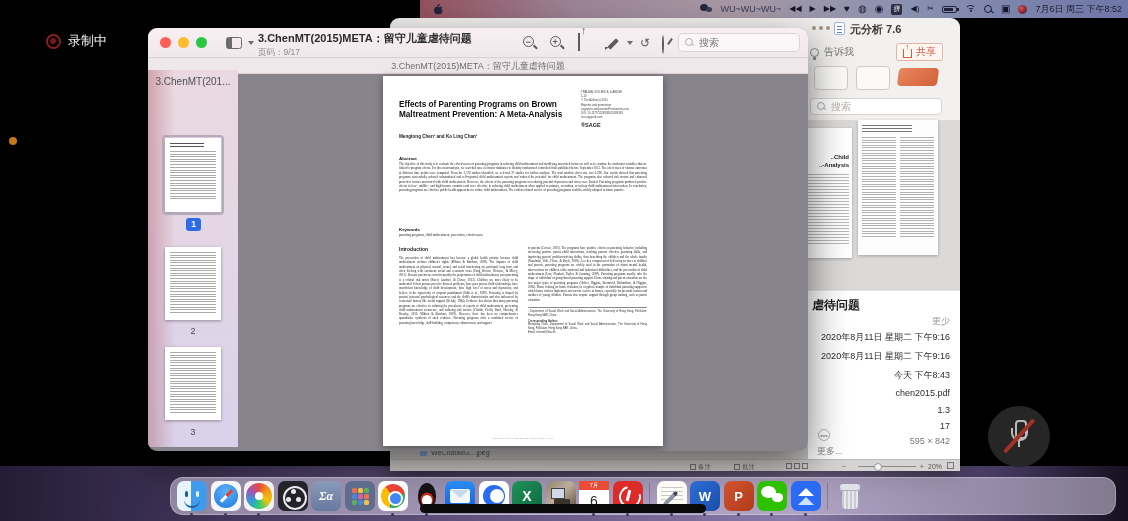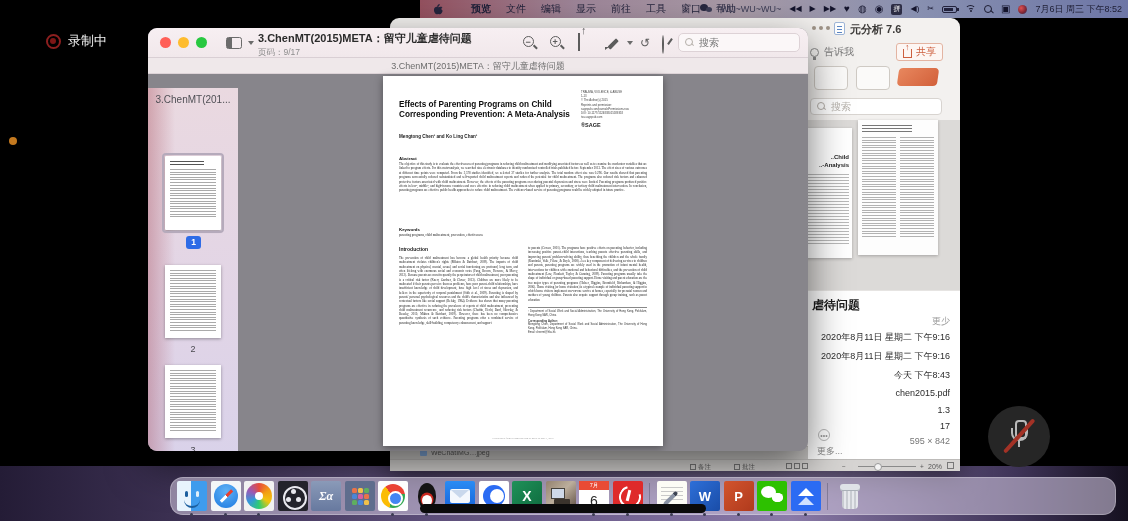--- a/index.html
+++ b/index.html
@@ -116,21 +116,21 @@
   .pencil::before { content:""; position:absolute; left:1px; top:6px; width:12px; height:3.5px; background:#5c5c5c; border-radius:1px; transform:rotate(-45deg); }
   .pencil::after { content:""; position:absolute; left:-1px; top:11px; width:0; height:0; border-top:3px solid #5c5c5c; border-right:4px solid transparent; }
   .rotate-ico { font-size:12px; color:#5c5c5c; line-height:1; }
   .acircle { width:14px; height:14px; border:1.4px solid #5c5c5c; border-radius:50%; position:relative; }
   .acircle::before { content:""; position:absolute; left:5.5px; top:2px; width:2px; height:7px; background:#5c5c5c; transform:rotate(35deg); }
   .pv-search { position:absolute; left:530px; top:5px; width:122px; height:19px; background:#fbf7f8; border:1px solid #ddd2d6; border-radius:5px; display:flex; align-items:center; padding-left:6px; gap:5px; }
   .pv-search input { border:0; outline:0; background:transparent; font-size:10px; color:#555; width:85px; font-family:"Liberation Sans",sans-serif; }
   .pv-header { position:absolute; left:0; top:30px; width:660px; height:16px; background:#efe8ea; border-bottom:1px solid #ddd3d7; text-align:center; font-size:9px; color:#6d6d6d; line-height:16px; }
 
   
-  .pv-sidebar { position:absolute; left:0; top:60px; width:90px; height:377px;
+  .pv-sidebar { position:absolute; left:0; top:42px; width:90px; height:377px;
      background:linear-gradient(180deg,#ead9e0 0%,#e2d5e6 55%,#d9d2ea 100%); }
   .pv-sidebar::before { content:""; position:absolute; inset:0; background:linear-gradient(90deg,rgba(150,40,55,.30),rgba(150,40,55,0) 30%); }
   .sb-label { position:absolute; left:0; right:0; top:6px; text-align:center; font-size:10px; color:#4f4f55; }
   .thumb { position:absolute; left:17px; width:56px; background:#fff; box-shadow:0 1px 3px rgba(0,0,0,.35); }
   .thumb .tt { margin:5px 5px 2px; height:6px; width:34px; background:repeating-linear-gradient(#555 0 1.2px, transparent 1.2px 2.8px); }
   .thumb .tl2 { margin:2px 5px; background:repeating-linear-gradient(#aaa 0 1px, transparent 1px 2.6px); }
   .thumb.sel { outline:2.5px solid #b5aabb; outline-offset:1.5px; border-radius:1px; }
   .pg-badge { position:absolute; left:38px; width:15px; height:13px; background:#2e6be6; color:#fff; font-size:8.5px; font-weight:bold; text-align:center; line-height:13px; border-radius:3px; }
   .pg-num { position:absolute; left:0; width:90px; text-align:center; font-size:9px; color:#4a4a50; }
 
@@ -179,21 +179,21 @@
   #participant-name { position:absolute; left:76px; top:112px; color:#fff; font-size:15px; }
   #mute-btn { left:988px; top:406px; width:62px; height:61px; background:#262626; border-radius:50%; z-index:9; }
   .mic-big { position:absolute; left:23px; top:14px; width:16px; height:30px; }
   .mic-big::before { content:""; position:absolute; left:4px; top:0; width:8px; height:15px; background:transparent; border:2px solid #b9b9b9; border-radius:4px; }
   .mic-big::after { content:""; position:absolute; left:0; top:8px; width:13px; height:11px; border:2px solid #b9b9b9; border-top:0; border-radius:0 0 8px 8px; }
   .mic-big i { position:absolute; left:7px; top:21px; width:2px; height:6px; background:#b9b9b9; }
   .mute-slash { position:absolute; left:9px; top:28px; width:44px; height:3.5px; background:#a33226; transform:rotate(-48deg); border-radius:2px; }
 
   
   #dock { left:170px; top:477px; width:946px; height:38px; background:rgba(206,197,221,.58); border:1px solid rgba(255,255,255,.28); border-radius:13px; display:flex; align-items:center; gap:3.5px; padding:0 6px; z-index:8; }
-  .dk { position:relative; width:30px; height:30px; border-radius:2px; flex:0 0 auto; overflow:hidden; }
+  .dk { position:relative; width:30px; height:30px; border-radius:7px; flex:0 0 auto; overflow:hidden; }
   .dk.noclip { overflow:visible; }
   .dk-dot { position:absolute; bottom:-4.5px; left:13px; width:3px; height:3px; border-radius:50%; background:#3c3c52; }
   .dk-divider { width:1px; height:27px; background:rgba(60,60,85,.35); flex:0 0 auto; margin:0 3px; }
   .glyph { position:absolute; inset:0; display:flex; align-items:center; justify-content:center; color:#fff; font-weight:bold; }
   
   .ic-finder { background:linear-gradient(90deg,#e8f4fd 0 47%,#3f9ced 47%); }
   .ic-finder::before { content:""; position:absolute; left:8px; top:10px; width:2.5px; height:6px; background:#1c5f9e; box-shadow:11px 0 0 #dff0fb; border-radius:2px; }
   .ic-finder::after { content:""; position:absolute; left:7px; top:19px; width:16px; height:6px; border-bottom:2px solid #1c5f9e; border-radius:0 0 8px 8px; }
   
   .ic-safari { background:#f4f6f8; }
@@ -276,30 +276,20 @@
 
 <div id="screen">
 
   <div class="abs wallband-top"></div>
   <div class="abs wallband-bottom"></div>
 
   <div class="abs" id="menubar">
     <svg class="apple-logo" viewBox="0 0 14 16">
         <path fill="#24243c" d="M10.8 4.6c-.9 0-1.9.6-2.4.6-.5 0-1.4-.6-2.3-.6C4.3 4.6 2.5 6 2.5 8.5c0 2.8 2.1 5.7 3.4 5.7.6 0 1.2-.4 2.1-.4.9 0 1.3.4 2.1.4 1.4 0 3.4-3 3.4-4.8-1.8-.9-2.1-3.3-.2-4.3-.7-.4-1.6-.5-2.5-.5zM9 3.5c.5-.6 1-1.6.8-2.5-.9.1-1.8.6-2.4 1.3-.5.6-.9 1.5-.8 2.4 1 .1 1.9-.5 2.4-1.2z"></path>
       </svg>
-    <div class="menus">
-      <span>预览</span>
-      <span>文件</span>
-      <span>编辑</span>
-      <span>显示</span>
-      <span>前往</span>
-      <span>工具</span>
-      <span>窗口</span>
-      <span>帮助</span>
-    </div>
     <div class="mb-right">
       <span class="wechat-mb"></span>
       <span style="color:#3c3c55;">WU~WU~WU~</span>
       <span class="mb-ico">◀◀</span>
       <span class="mb-ico">▶</span>
       <span class="mb-ico">▶▶</span>
       <span class="mb-ico" style="font-size:10px;">♥</span>
       <span class="mb-ico" style="font-size:10px;">◍</span>
       <span class="mb-ico" style="font-size:10px;">◉</span>
       <span class="ime">拼</span>
@@ -457,21 +447,21 @@
       <div class="jblock">
         <div>TRAUMA, VIOLENCE, &amp; ABUSE</div>
         <div>1-13</div>
         <div>© The Author(s) 2015</div>
         <div>Reprints and permission:</div>
         <div>sagepub.com/journalsPermissions.nav</div>
         <div>DOI: 10.1177/1524838015589318</div>
         <div>tva.sagepub.com</div>
         <div class="sage">®SAGE</div>
       </div>
-      <div class="p-title">Effects of Parenting Programs on Child Corresponding Prevention: A Meta-Analysis</div>
+      <div class="p-title">Effects of Parenting Programs on Brown Maltreatment Prevention: A Meta-Analysis</div>
       <div class="p-auth">Mengtong Chen¹ and Ko Ling Chan¹</div>
       <div class="p-h p-abs-h">Abstract</div>
       <div class="p-abs">The objective of this study is to evaluate the effectiveness of parenting programs in reducing child maltreatment and modifying associated factors as well as to examine the moderator variables that are linked to program effects. For this meta-analysis, we searched nine electronic databases to identify randomized controlled trials published before September 2013. The effect sizes of various outcomes at different time points were computed. From the 3,578 studies identified, we selected 37 studies for further analysis. The total random effect size was 0.296. Our results showed that parenting programs successfully reduced substantiated and self-reported child maltreatment reports and reduced the potential for child maltreatment. The programs also reduced risk factors and enhanced protective factors associated with child maltreatment. However, the effects of the parenting programs on reducing parental depression and stress were limited. Parenting programs produced positive effects in low-, middle-, and high-income countries and were effective in reducing child maltreatment when applied to primary, secondary, or tertiary child maltreatment intervention. In conclusion, parenting programs are effective public health approaches to reduce child maltreatment. The evidence-based service of parenting programs could be widely adopted in future practice.</div>
       <div class="p-h p-kw-h">Keywords</div>
       <div class="p-kw">parenting programs, child maltreatment, prevention, effectiveness</div>
       <div class="p-cols">
         <div class="p-col">
           <div class="p-intro-h">Introduction</div>
           <span>The prevention of child maltreatment has become a global health priority because child maltreatment violates children's rights (Mikton &amp; Butchart, 2009). The impacts of child maltreatment on physical, mental, sexual, and social functioning are profound, long term, and often lifelong with enormous social and economic costs (Fang, Brown, Florence, &amp; Mercy, 2012). Because parents are most frequently the perpetrators of child maltreatment, poor parenting is a critical risk factor (Knerr, Gardner, &amp; Cluver, 2013). Children are more likely to be maltreated if their parents perceive them as problems, have poor parent–child relationships, have insufficient knowledge of child development, have high level of stress and depression, and believe in the superiority of corporal punishment (Stith et al., 2009). Parenting is shaped by parents' personal psychological resources and the child's characteristics and also influenced by contextual factors like social support (Belsky, 1984). Evidence has shown that many parenting programs are effective in reducing the prevalence of reports of child maltreatment, preventing child maltreatment recurrence, and reducing risk factors (Chaffin, Hecht, Bard, Silovsky, &amp; Beasley, 2012; Mikton &amp; Butchart, 2009). However, there has been no comprehensive quantitative synthesis of such evidence. Parenting programs offer a combined service of parenting knowledge, skill-building, competency enhancement, and support</span>
         </div>

